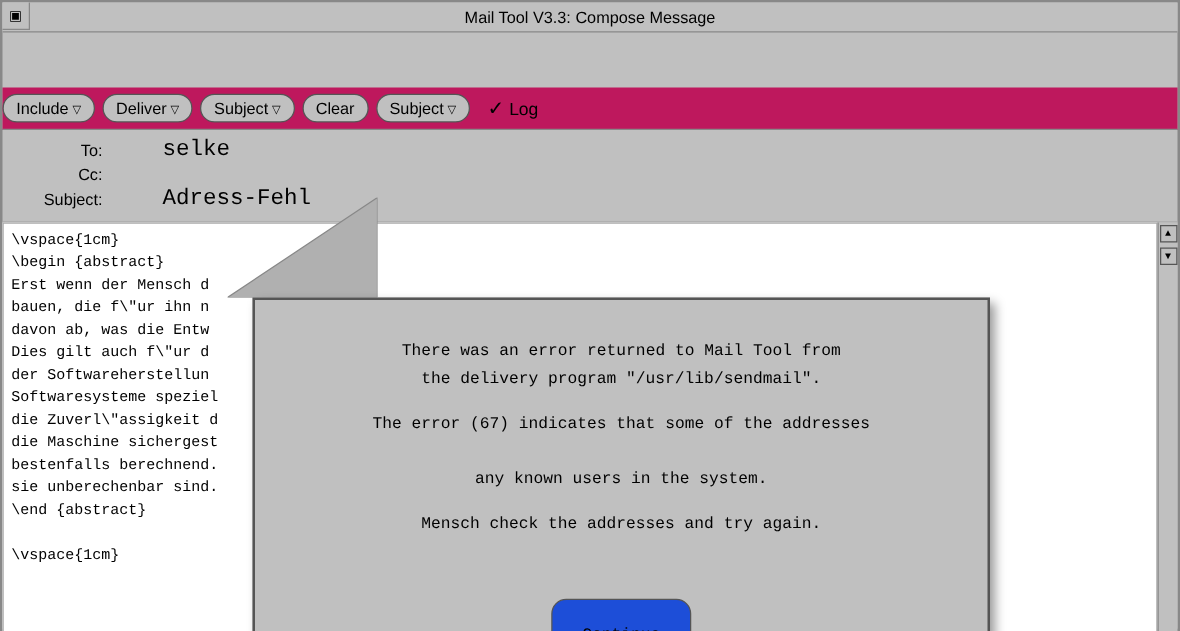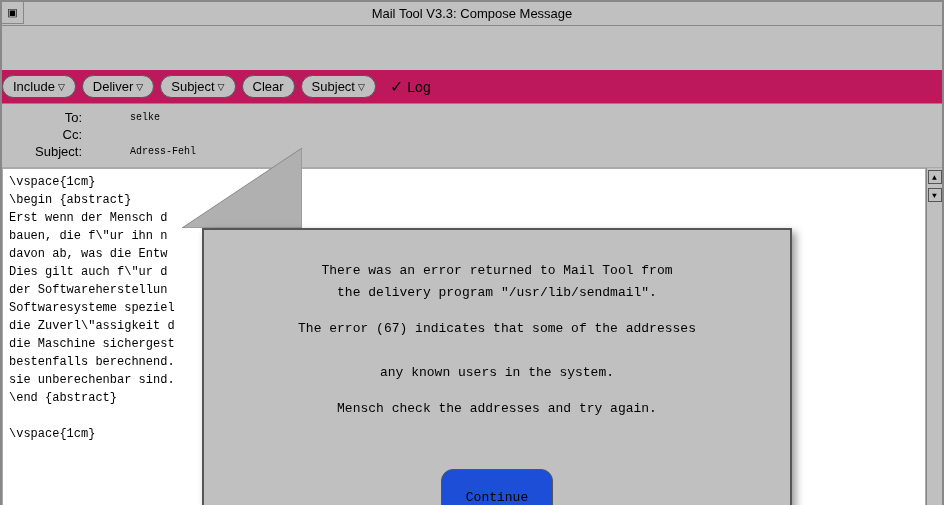--- a/index.html
+++ b/index.html
@@ -104,21 +104,21 @@
     .field-label {
       width: 70px;
       text-align: right;
       margin-right: 4px;
       font-family: Arial, sans-serif;
       font-size: 13px;
     }
 
     .field-value {
       font-family: 'Courier New', Courier, monospace;
-      font-size: 10px;
+      font-size: 18px;
     }
 
     .main-area {
       display: flex;
       height: calc(505px - 30px - 42px - 68px);
       position: relative;
       justify-content: flex-end;
     }
 
     .text-area {

